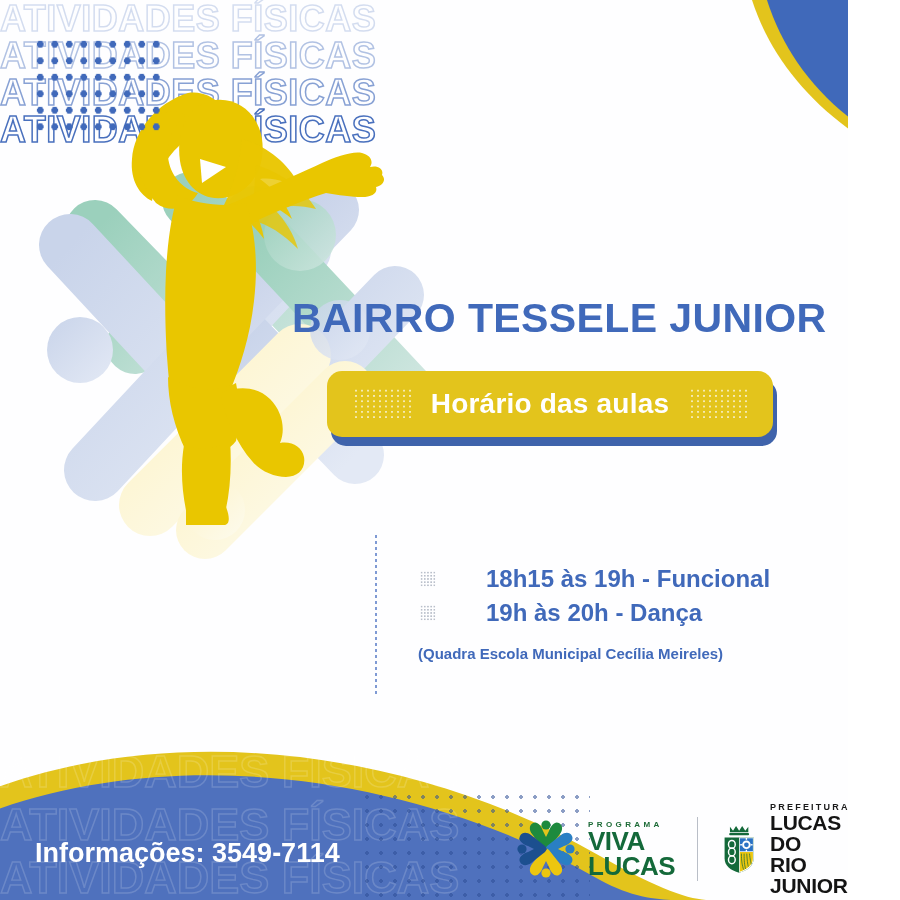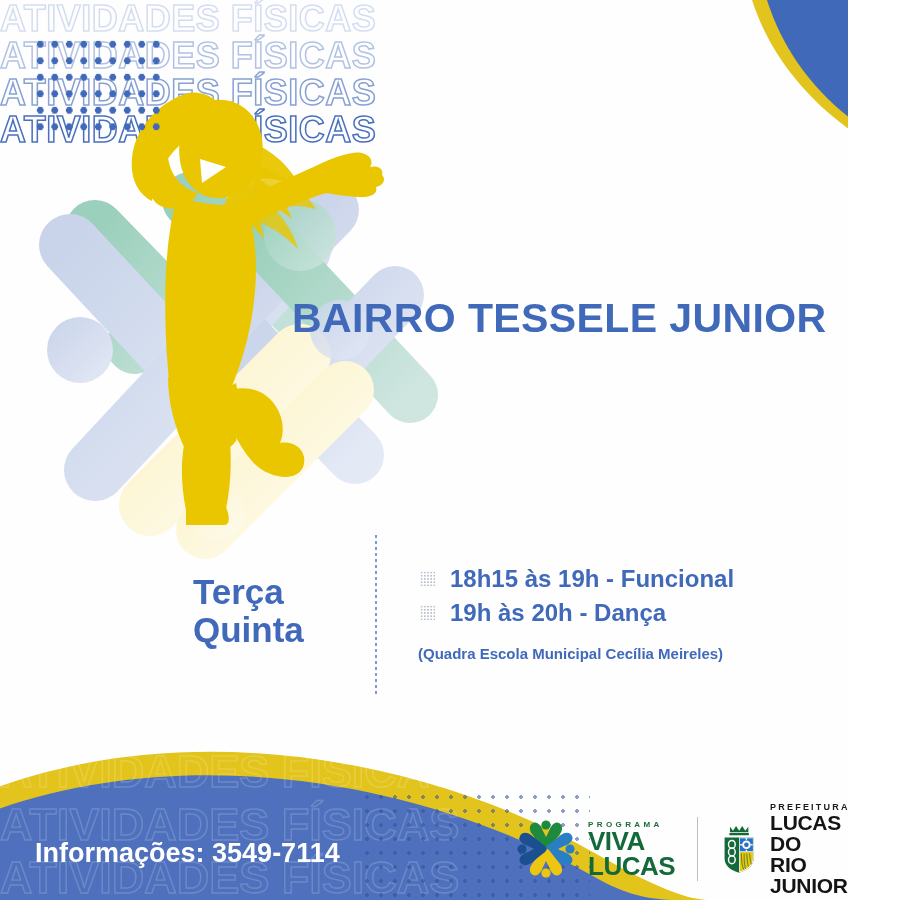--- a/index.html
+++ b/index.html
@@ -96,21 +96,21 @@
   #vertical-divider{
     position:absolute;left:375px;top:535px;z-index:8;
     width:2px;height:162px;
     background-image:linear-gradient(#7f9ad4 50%, transparent 0);
     background-size:2px 6px;
   }
   #times-list{
     position:absolute;left:420px;top:565px;z-index:8;
   }
   .time-row{
-    display:flex;align-items:center;margin-bottom:6px;
+    display:flex;align-items:center;margin-bottom:6px;gap:36px;
   }
   .time-bullet{
     width:16px;height:16px;margin-right:14px;flex:none;
     background-image:radial-gradient(#b9bfca 0.9px, transparent 1.1px);
     background-size:3.2px 3.2px;
   }
   .time-text{
     color:#4069ba;font-size:24px;font-weight:600;
     font-family:"Liberation Sans", sans-serif;white-space:nowrap;
   }
@@ -287,25 +287,29 @@
 
   <div id="headline-stack">
     <div class="hl-line hl-1">ATIVIDADES FÍSICAS</div>
     <div class="hl-line hl-2">ATIVIDADES FÍSICAS</div>
     <div class="hl-line hl-3">ATIVIDADES FÍSICAS</div>
     <div class="hl-line hl-4">ATIVIDADES FÍSICAS</div>
   </div>
 
   <div id="main-title">BAIRRO TESSELE JUNIOR</div>
 
-
-  <div id="days-label">
-    <div>Terça</div>
-    <div>Quinta</div>
-  </div>
+  <div id="schedule-button-wrap">
+    <div id="schedule-button-shadow"></div>
+    <div id="schedule-button">
+      <span class="btn-dots left"></span>
+      <span id="schedule-button-label">Horário das aulas</span>
+      <span class="btn-dots right"></span>
+    </div>
+  </div>
+
 
   <div id="vertical-divider"></div>
 
   <div id="times-list">
     <div class="time-row">
       <span class="time-bullet"></span>
       <span class="time-text">18h15 às 19h - Funcional</span>
     </div>
     <div class="time-row">
       <span class="time-bullet"></span>

